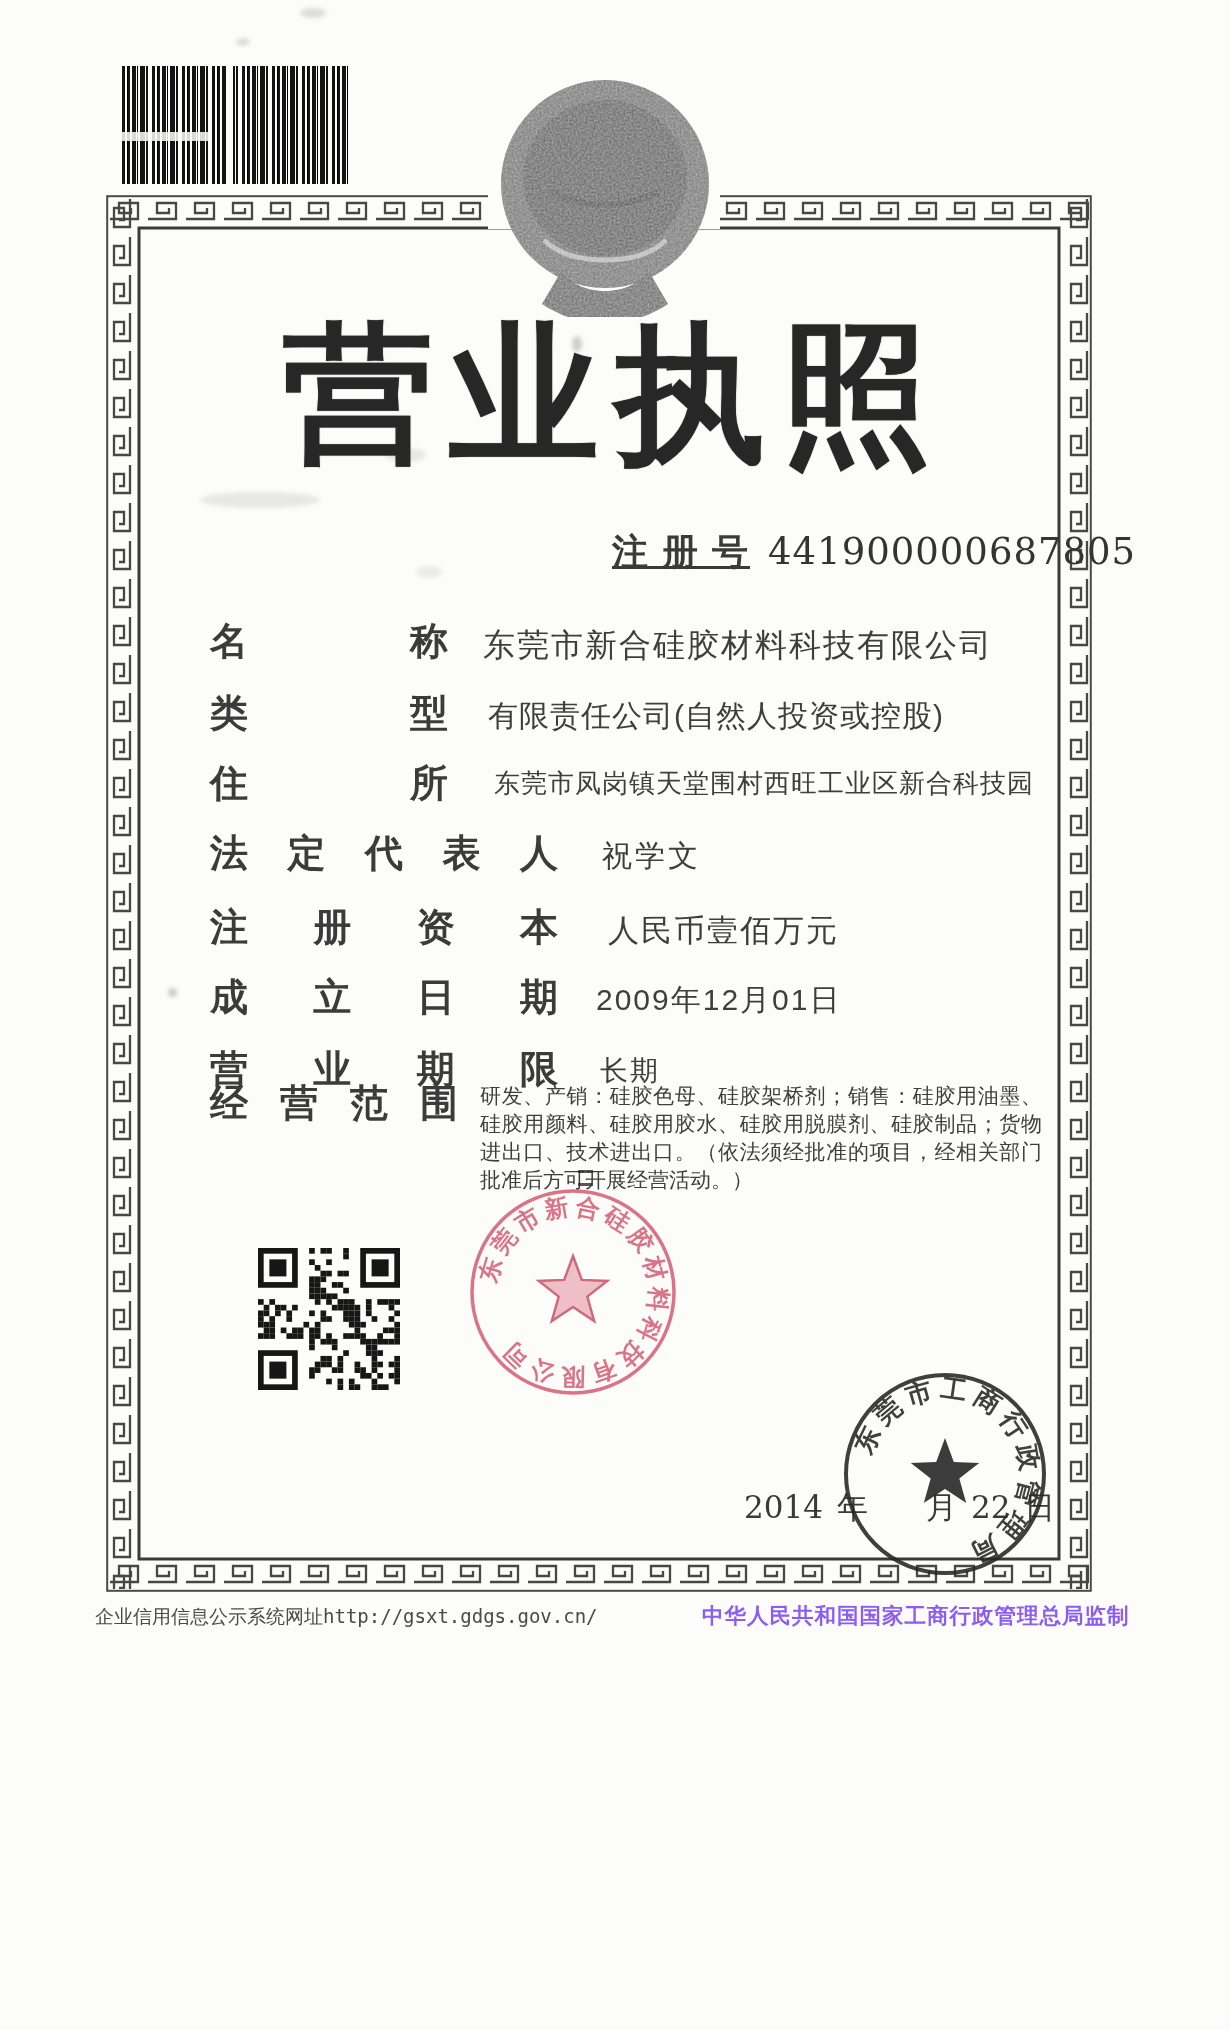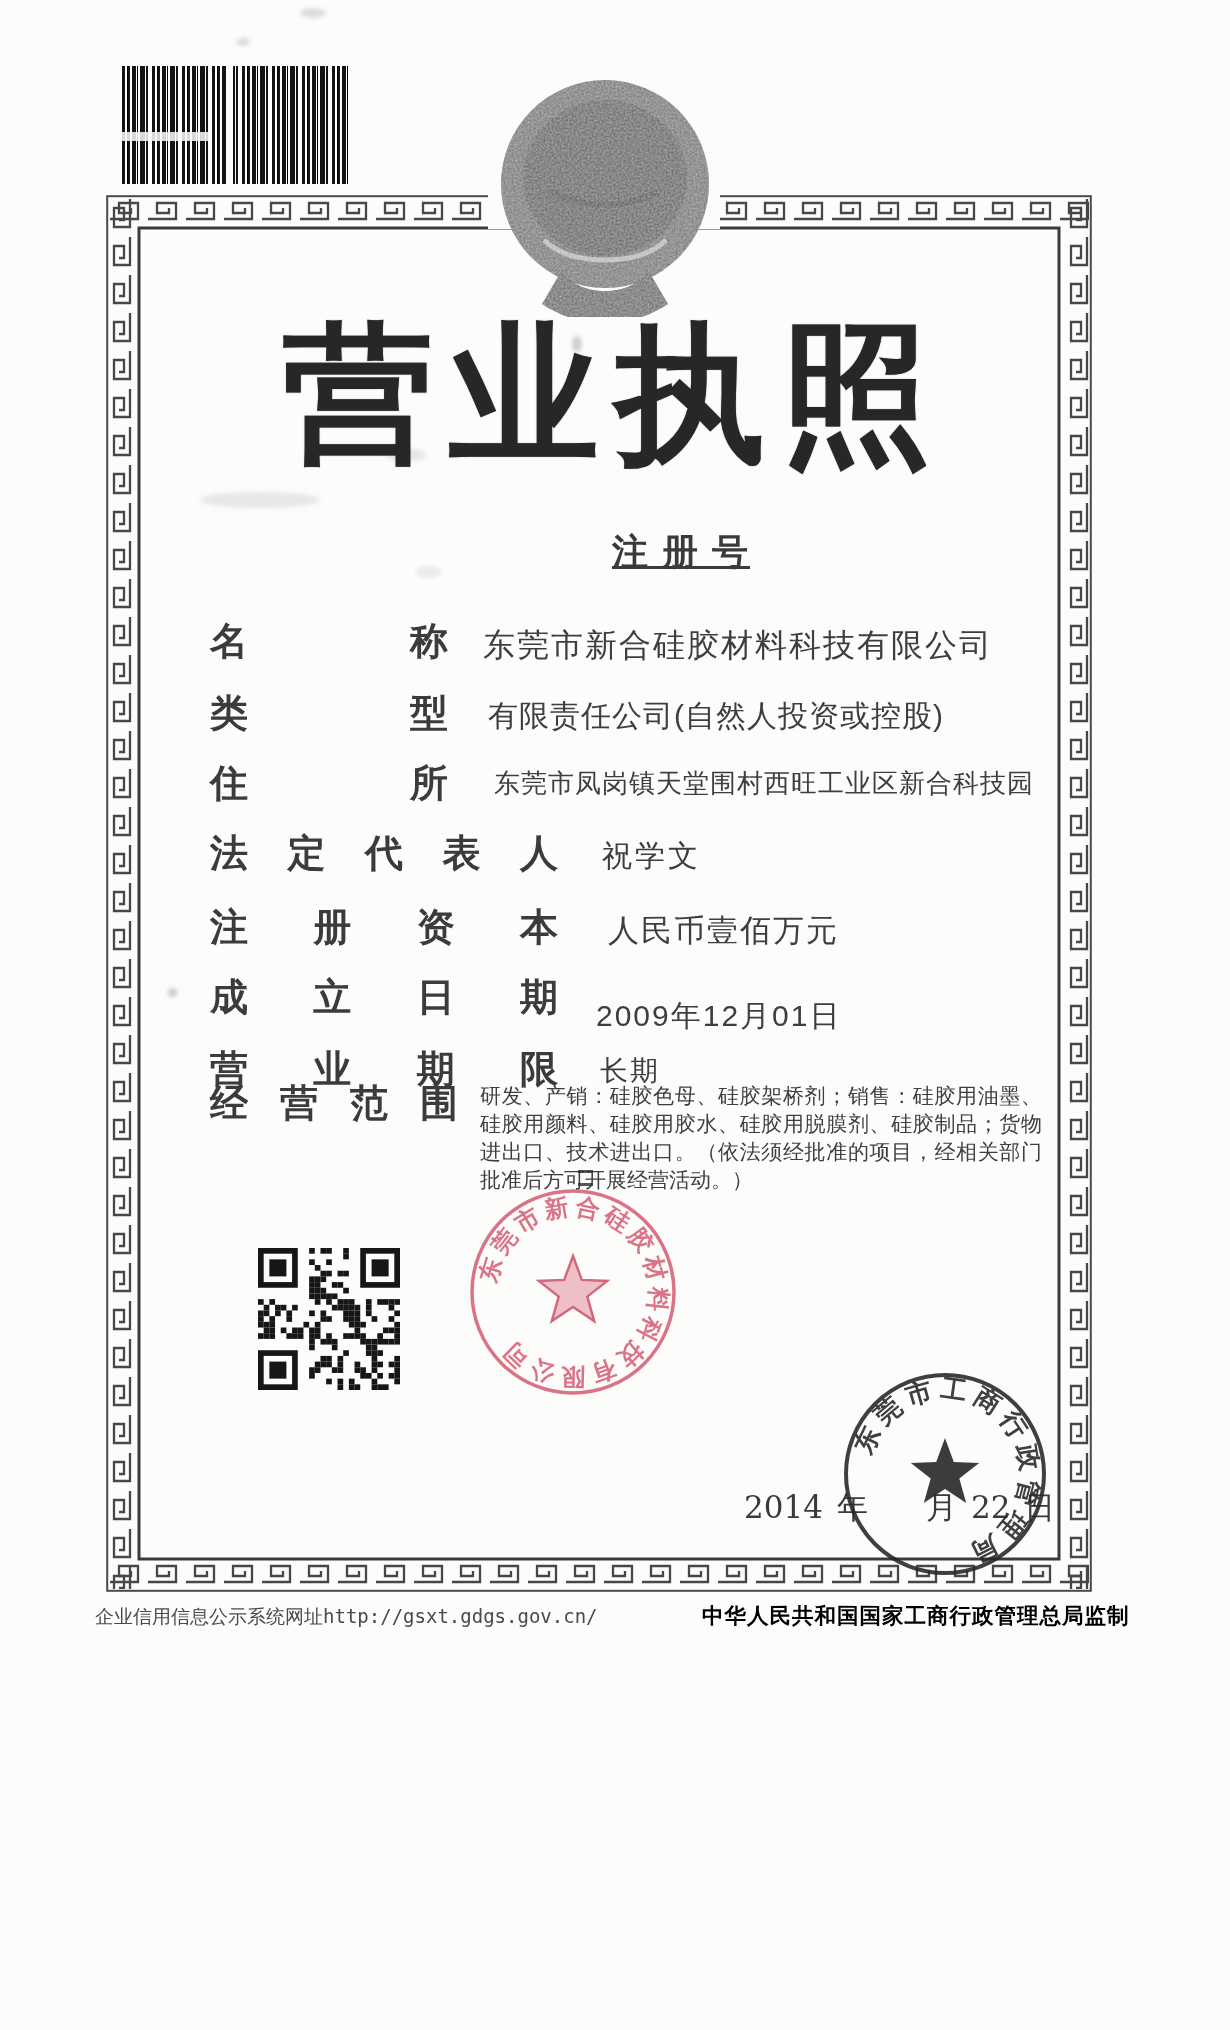--- a/index.html
+++ b/index.html
@@ -38,35 +38,35 @@
   .row{position:absolute;left:0;width:100%;height:60px;}
   .lab{position:absolute;left:210px;top:0;color:#3b3b3b;font-size:38px;font-weight:600;
        display:flex;justify-content:space-between;}
   .lab.narrow{width:238px;} .lab.wide{width:348px;} .lab.mid{width:248px;}
   .val{position:absolute;color:#3e3e3e;top:8px;white-space:nowrap;}
   .v1{left:483px;font-size:32px;letter-spacing:2px;}
   .v2{left:488px;font-size:30px;letter-spacing:1px;}
   .v3{left:494px;font-size:26px;letter-spacing:1px;text-align:right;}
   .v4{left:602px;font-size:30px;letter-spacing:3px;}
   .v5{left:608px;font-size:31px;letter-spacing:2px;}
-  .v6{left:596px;font-size:30px;letter-spacing:2px;margin-top:16px;}
+  .v6{left:596px;font-size:30px;letter-spacing:2px;}
   .v7{left:600px;font-size:28px;letter-spacing:2px;}
   .scopeval{position:absolute;left:480px;top:4px;width:562px;font-size:21px;line-height:28px;
             color:#3e3e3e;white-space:normal;text-align:justify;}
   .ink-mark{position:absolute;left:578px;top:1170px;width:15px;height:10px;
     border-top:3px solid #2d2d2d;border-bottom:3px solid #2d2d2d;opacity:.8;}
 
   
   .issuer{position:absolute;left:608px;top:1426px;font-size:36px;font-weight:600;color:#3a3a3a;letter-spacing:18px;}
   .dateline{position:absolute;left:744px;top:1460px;font-size:31px;color:#3a3a3a;display:flex;gap:14px;align-items:baseline;margin-top:27px;}
   .dateline .dg{font-family:"DejaVu Serif",serif;}
   .dateline .gap{width:30px;}
   .footer-left{position:absolute;left:95px;top:1604px;font-size:19px;color:#4a4a4a;
     font-family:"DejaVu Sans Mono",monospace;letter-spacing:0px;}
-  .footer-right{position:absolute;left:702px;top:1601px;font-size:21.5px;font-weight:700;color:#000000;letter-spacing:1px;}
+  .footer-right{position:absolute;left:702px;top:1601px;font-size:21.5px;font-weight:700;color:#8b5cf6;letter-spacing:1px;}
 
   .abs{position:absolute;}
 </style>
 </head>
 <body>
 
 <div class="page">
 
   <div class="smudge" style="left:300px;top:8px;width:26px;height:10px;"></div>
   <div class="smudge" style="left:236px;top:38px;width:14px;height:8px;"></div>
@@ -114,20 +114,21 @@
     <path d="M62,168 q20,20 61,20 q41,0 61,-20" stroke="#d9d9d9" stroke-width="5" fill="none" opacity="0.65"></path>
     <path d="M70,120 q53,26 106,0" stroke="#4a4a4a" stroke-width="6" fill="none" opacity="0.6"></path>
     <rect width="246" height="245" clip-path="url(#embClip)" filter="url(#grainF)"></rect>
   </svg>
 
 
   <div class="title">营业执照</div>
 
   <div class="regline">
     <span class="rlab">注 册 号</span>
+    <span class="rnum">441900000687805</span>
   </div>
 
   <div class="row" style="top:616px;">
     <span class="lab narrow spread">
         <span>名</span>
         <span>称</span>
       </span>
     <span class="val v1">东莞市新合硅胶材料科技有限公司</span>
   </div>
   <div class="row" style="top:688px;">

